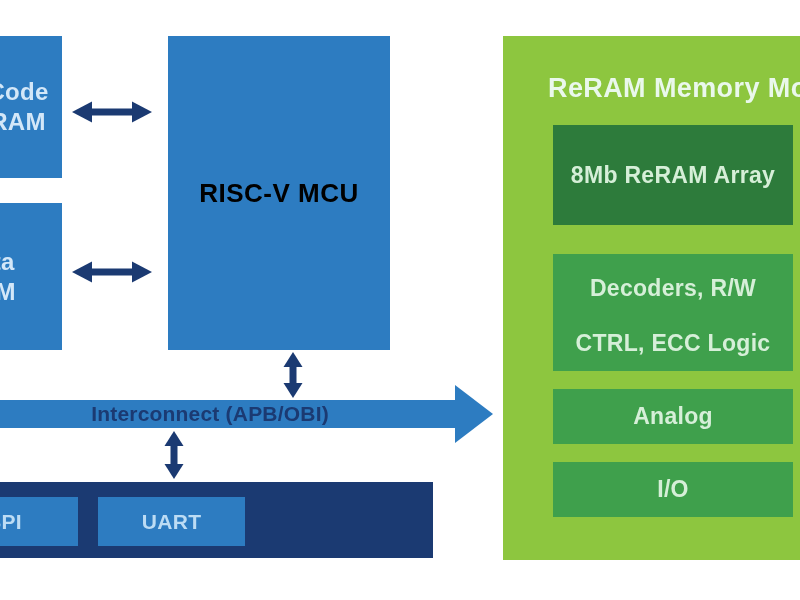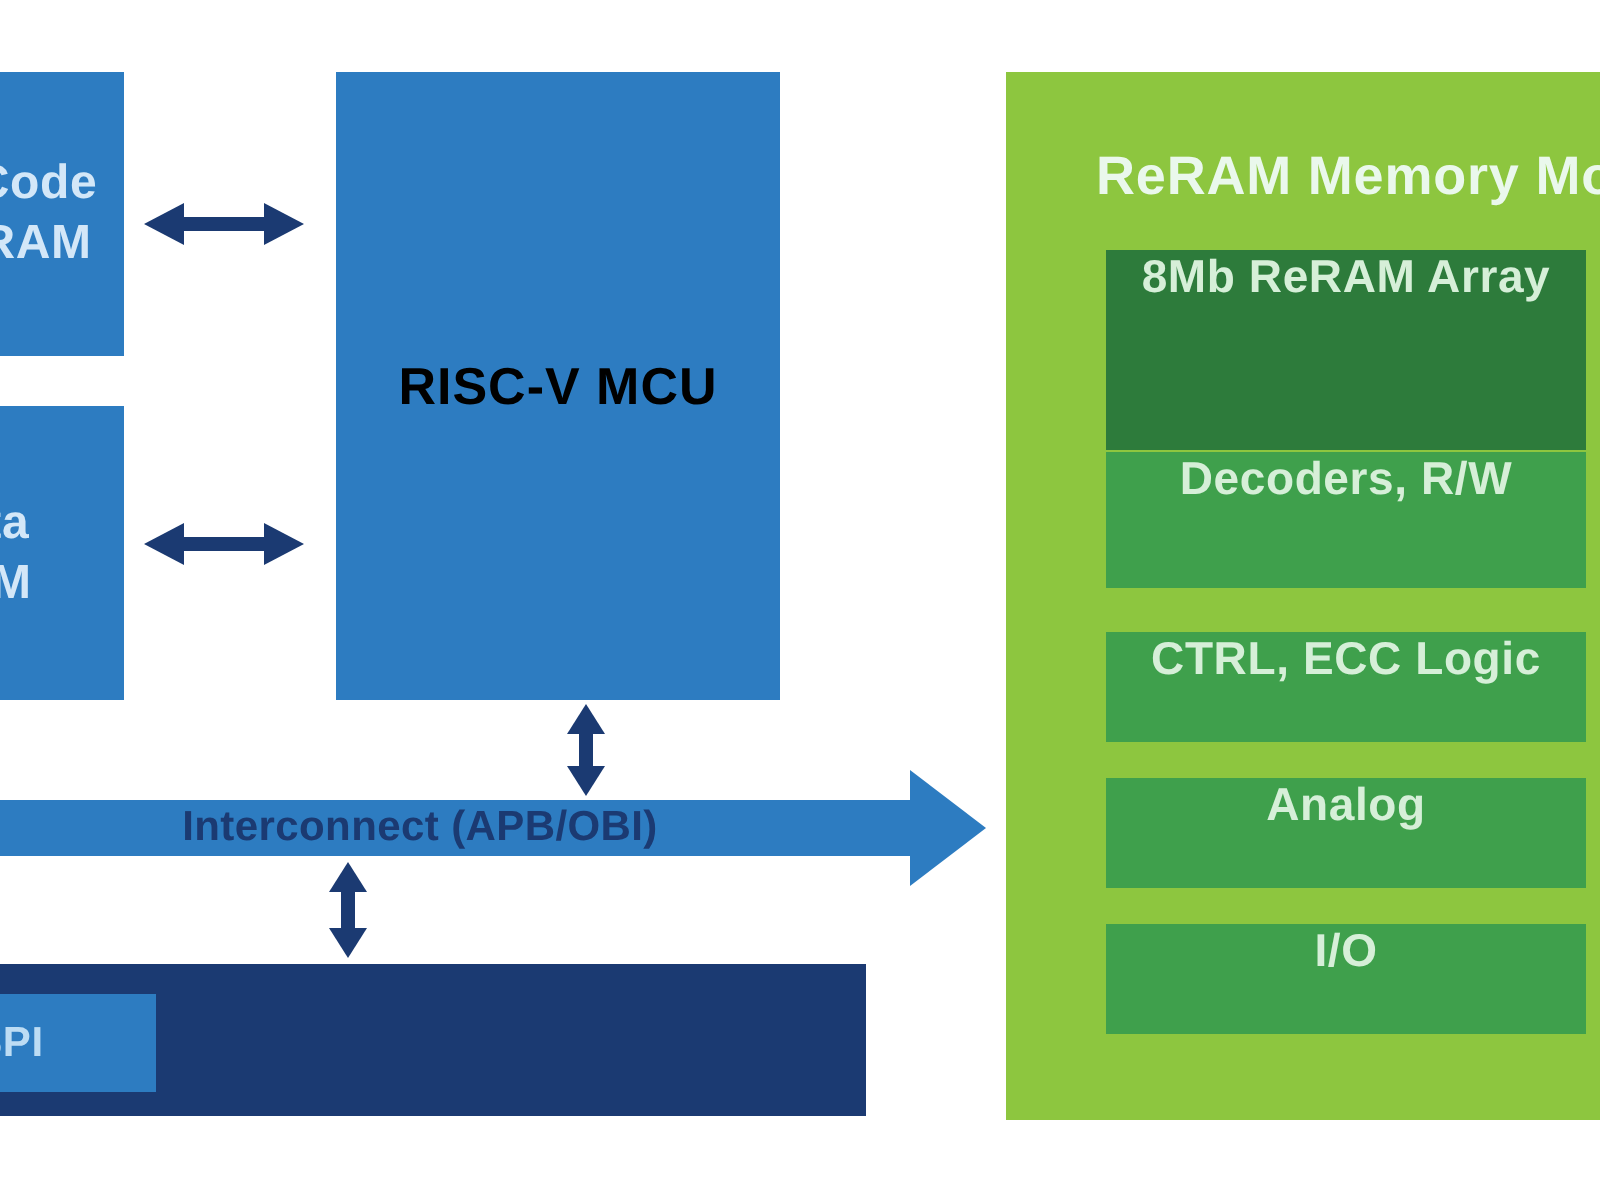--- a/index.html
+++ b/index.html
@@ -30,21 +30,21 @@
     color:var(--navy);font-size:21px;letter-spacing:0.2px;text-align:center;}
   .bus-head{position:absolute;left:455px;top:385px;color:var(--blue);}
   
   .periph{position:absolute;left:-100px;top:482px;width:533px;height:76px;background:var(--navy);}
   .periph .block{top:15px;height:49px;}
   .periph .blk-label{font-size:21px;color:var(--pale-blue);line-height:21px;}
   
   .reram{position:absolute;left:503px;top:36px;width:340px;height:524px;background:var(--green-light);}
   .reram-title{position:absolute;left:45px;top:37px;white-space:nowrap;color:var(--title-green);
     font-size:27px;letter-spacing:0.4px;}
-  .rrow{position:absolute;left:50px;width:240px;background:var(--green-mid);display:flex;align-items:flex-start;justify-content:center;}
+  .rrow{position:absolute;left:50px;width:240px;background:var(--green-mid);display:flex;align-items:center;justify-content:center;}
   .rrow.dark{background:var(--green-dark);}
   .rrow-label{color:var(--pale-green);font-size:23px;letter-spacing:0.3px;text-align:center;}
 </style>
 </head>
 <body>
 
 <div class="stage">
 
   <div class="block" style="left:-26px;top:36px;width:88px;height:142px;">
     <div class="blk-label">Code</div>
@@ -97,29 +97,32 @@
     <svg width="38" height="58" viewBox="0 0 38 58" fill="currentColor">
       <polygon points="0,0 38,29 0,58"></polygon>
     </svg>
   </div>
   <div class="bus-label">Interconnect (APB/OBI)</div>
 
   <div class="periph">
     <div class="block" style="left:31px;width:147px;">
       <div class="blk-label">SPI</div>
     </div>
+    <div class="block" style="left:198px;width:147px;">
+      <div class="blk-label">UART</div>
+    </div>
   </div>
 
   <div class="reram">
     <div class="reram-title">ReRAM Memory Module</div>
 
     <div class="rrow dark" style="top:89px;height:100px;">
       <div class="rrow-label">8Mb ReRAM Array</div>
     </div>
-    <div class="rrow" style="top:190px;height:68px;">
+    <div class="rrow" style="top:218px;height:68px;">
       <div class="rrow-label">Decoders, R/W</div>
     </div>
     <div class="rrow" style="top:280px;height:55px;">
       <div class="rrow-label">CTRL, ECC Logic</div>
     </div>
     <div class="rrow" style="top:426px;height:55px;">
       <div class="rrow-label">I/O</div>
     </div>
     <div class="rrow" style="top:353px;height:55px;">
       <div class="rrow-label">Analog</div>

